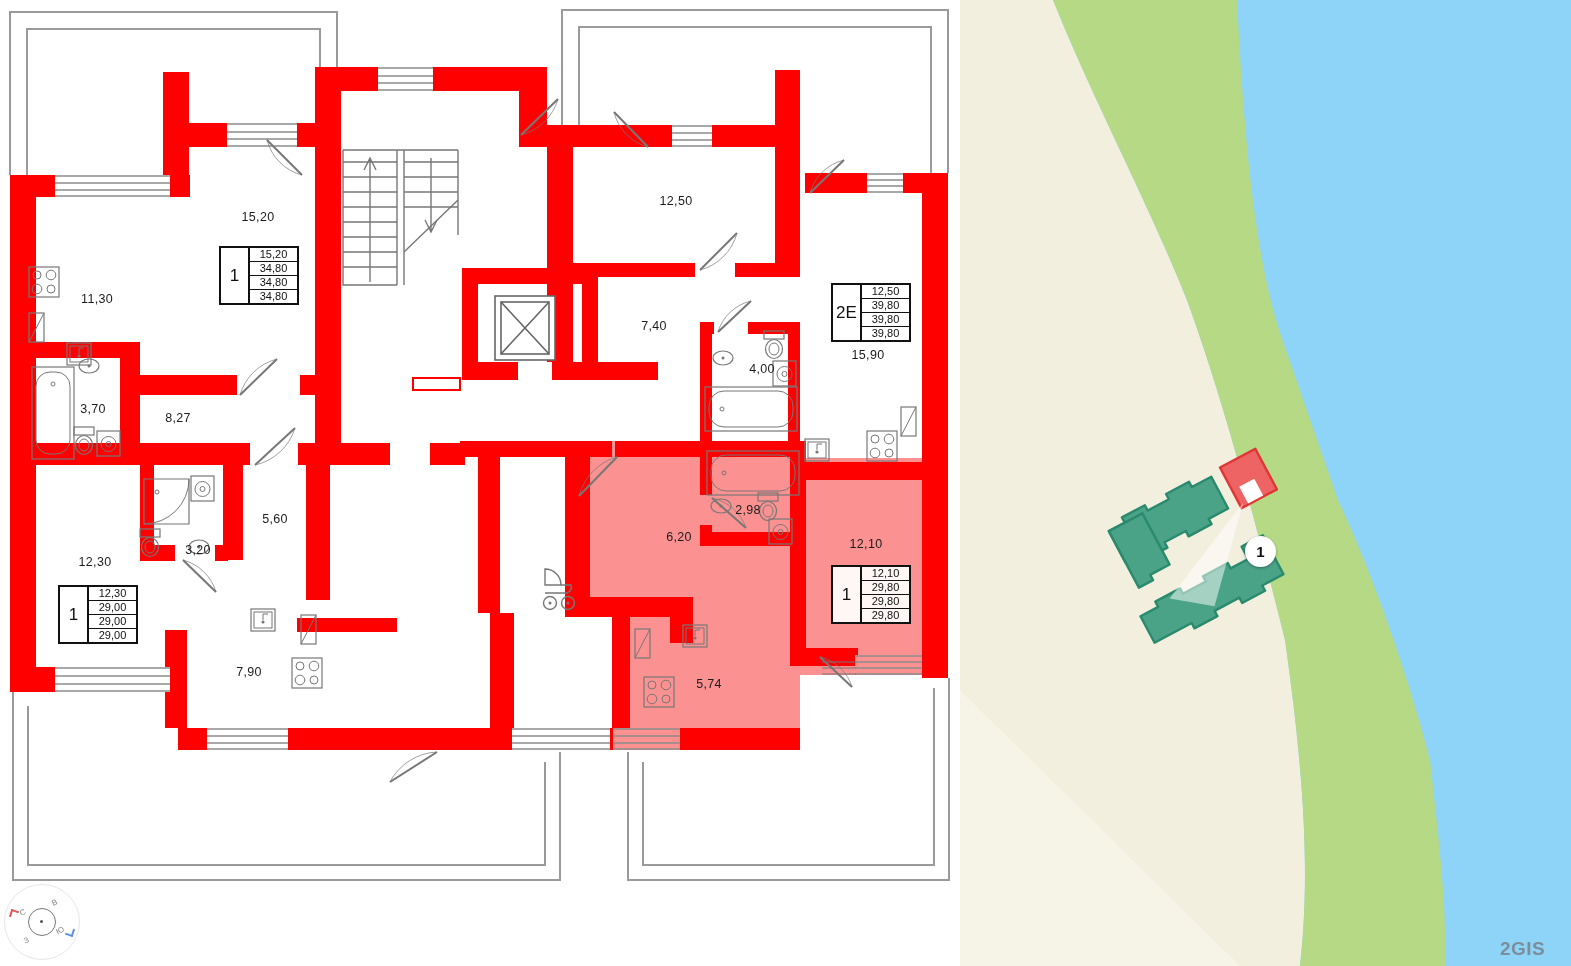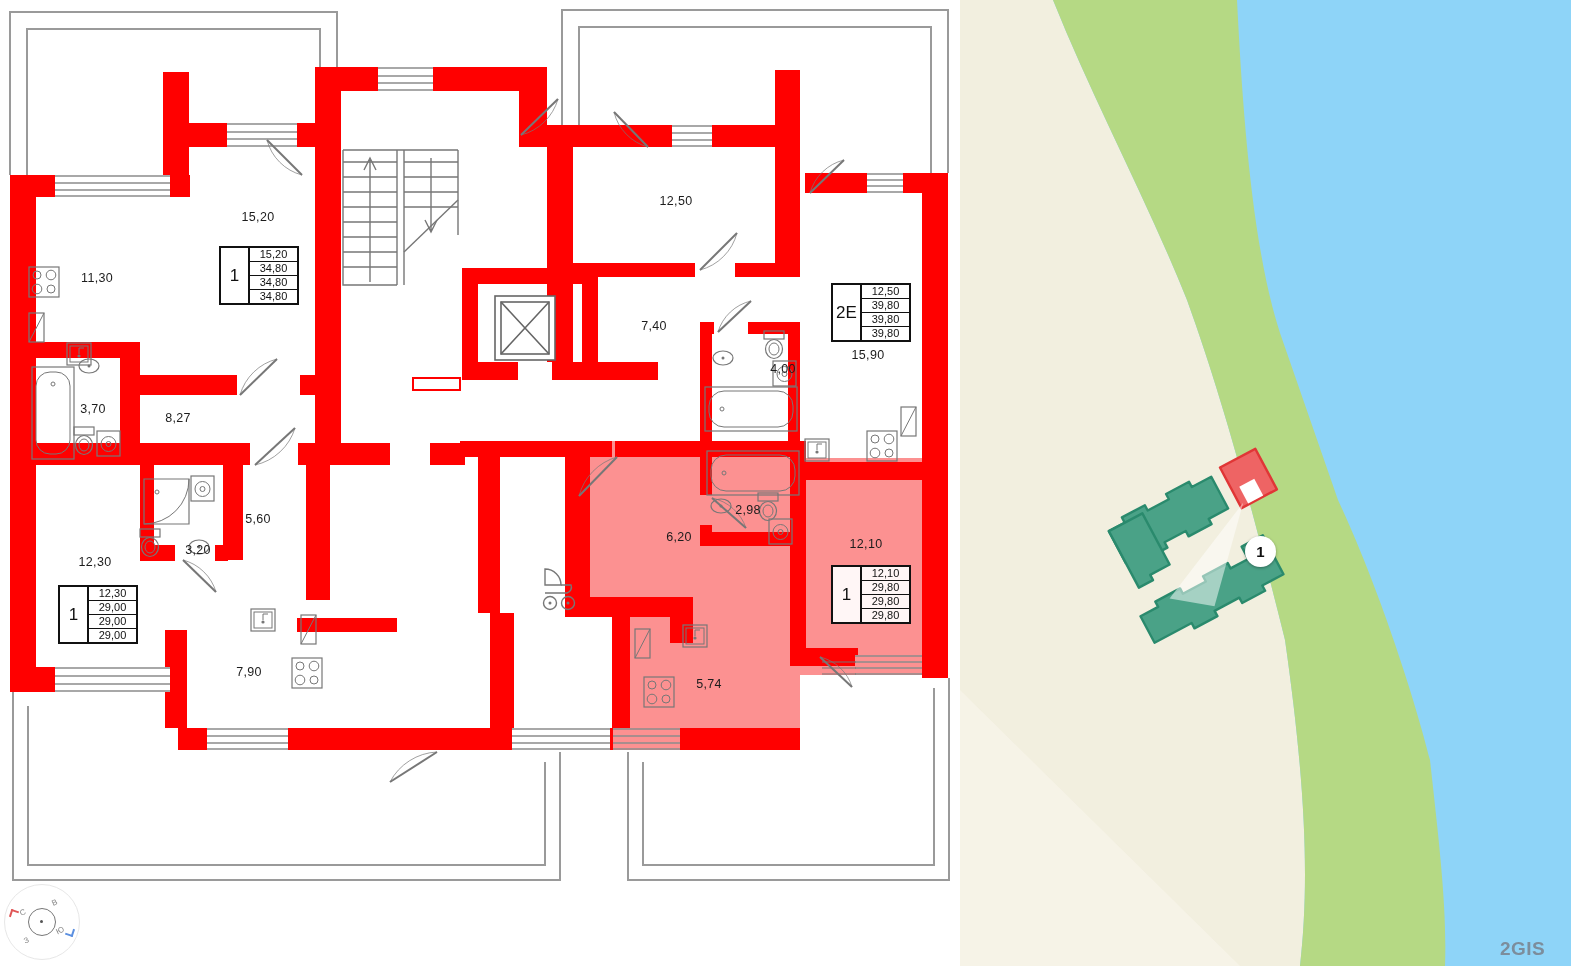--- a/index.html
+++ b/index.html
@@ -279,30 +279,30 @@
     <use href="#sym-oval" x="712" y="350"></use>
     <use href="#sym-oval" x="710" y="498"></use>
     <use href="#sym-shower" x="143" y="478"></use>
     <use href="#sym-tub-v" x="31" y="366"></use>
     <use href="#sym-tub-h" x="704" y="386"></use>
     <use href="#sym-tub-h" x="706" y="450"></use>
     <use href="#sym-stroller" x="537" y="563"></use>
   </g>
 </svg>
 
-<div class="rlabel" style="left:97px;top:278px">11,30</div>
+<div class="rlabel" style="left:97px;top:299px">11,30</div>
 <div class="rlabel" style="left:258px;top:217px">15,20</div>
 <div class="rlabel" style="left:676px;top:201px">12,50</div>
 <div class="rlabel" style="left:654px;top:326px">7,40</div>
-<div class="rlabel" style="left:783px;top:369px">4,00</div>
+<div class="rlabel" style="left:762px;top:369px">4,00</div>
 <div class="rlabel" style="left:868px;top:355px">15,90</div>
 <div class="rlabel" style="left:93px;top:409px">3,70</div>
 <div class="rlabel" style="left:178px;top:418px">8,27</div>
 <div class="rlabel" style="left:198px;top:550px">3,20</div>
-<div class="rlabel" style="left:258px;top:519px">5,60</div>
+<div class="rlabel" style="left:275px;top:519px">5,60</div>
 <div class="rlabel" style="left:95px;top:562px">12,30</div>
 <div class="rlabel" style="left:249px;top:672px">7,90</div>
 <div class="rlabel" style="left:679px;top:537px">6,20</div>
 <div class="rlabel" style="left:748px;top:510px">2,98</div>
 <div class="rlabel" style="left:866px;top:544px">12,10</div>
 <div class="rlabel" style="left:709px;top:684px">5,74</div>
 
 <div class="apt-table" style="left:219px;top:246px">
   <div class="apt-type">1</div>
   <div class="apt-rows">

